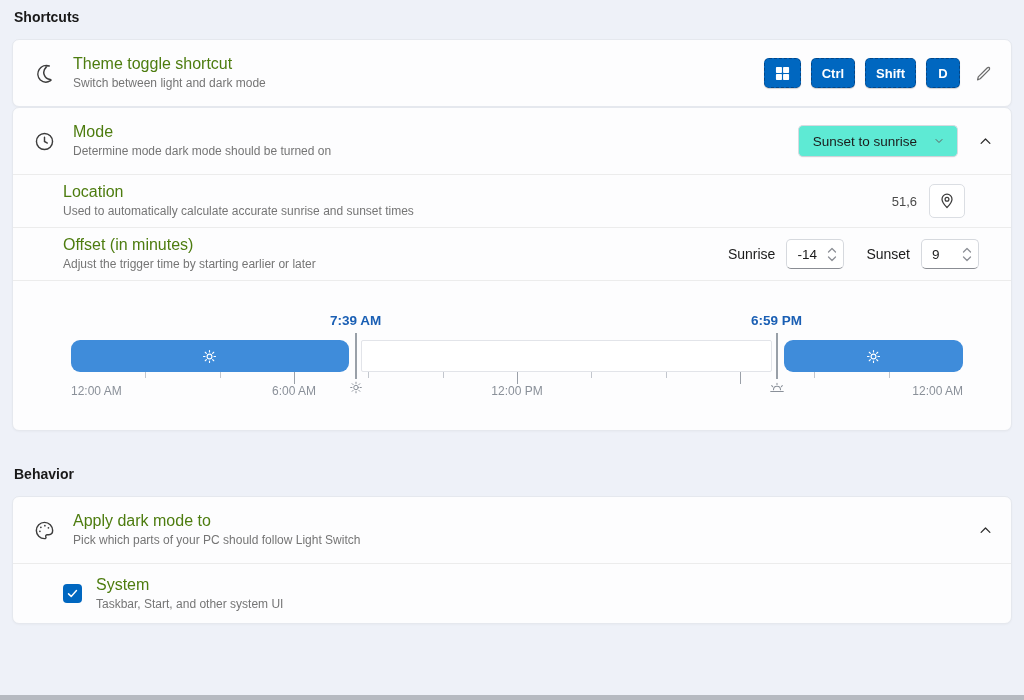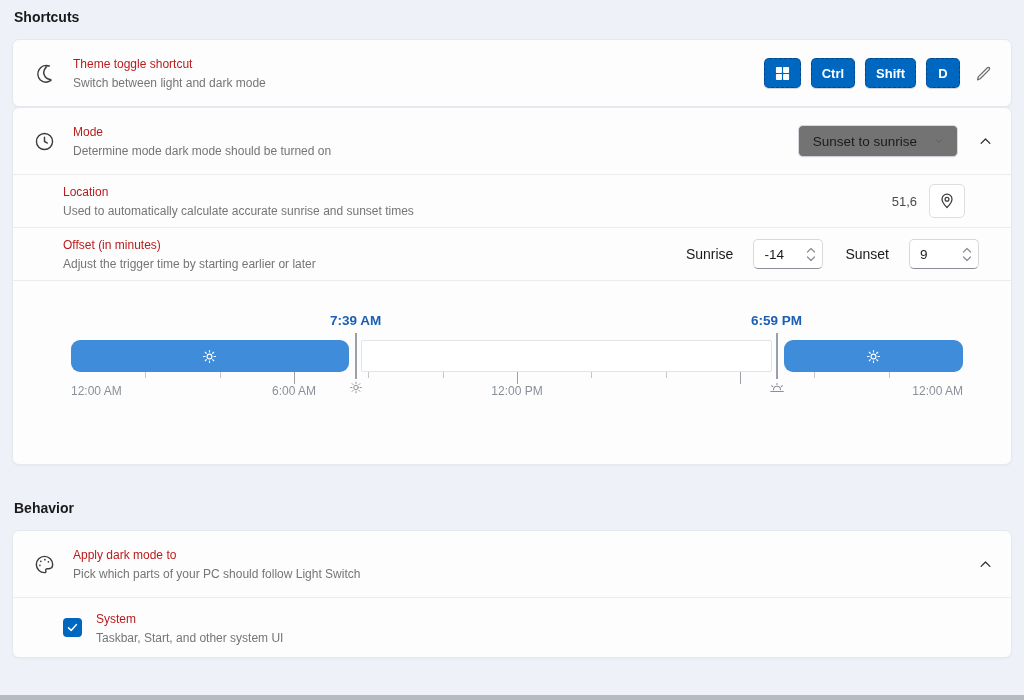--- a/index.html
+++ b/index.html
@@ -23,68 +23,68 @@
     box-shadow:0 1px 2px rgba(0,0,0,0.03);
     overflow:hidden;
   }
   .row { display:flex; align-items:center; padding:0 18px; }
   .row + .row, .tl-wrap { border-top:1px solid #ececec; }
   .row-main { height:66px; }
   .row-sub  { height:53px; padding-left:50px; padding-right:46px; }
   .lead-icon { width:26px; display:flex; align-items:center; justify-content:center; margin-right:16px; flex:none; }
   .lead-icon svg { display:block; }
   .titles { flex:1; min-width:0; }
-  .titles .t { font-size:12px; color:#b91c1c; line-height:18px; }
+  .titles .t { font-size:16px; color:#4d7c0f; line-height:18px; }
   .titles .s { font-size:12px; color:#757575; line-height:16px; margin-top:2px; }
   .controls { display:flex; align-items:center; flex:none; }
 
   
   .keys { display:flex; align-items:center; gap:10px; }
   .key {
     height:30px; min-width:34px; padding:0 10px;
     display:flex; align-items:center; justify-content:center;
     color:#fff; font-size:13px; font-weight:700;
     font-family:"Liberation Sans", sans-serif;
     border:1px dashed rgba(8,42,84,0.55); border-radius:5px;
     box-shadow:0 1px 1px rgba(0,0,0,0.18); cursor:pointer;
   }
   .edit-btn { background:none; border:none; margin-left:14px; cursor:pointer; display:flex; }
 
   
   .combobox {
     height:32px; min-width:150px; padding:0 12px 0 14px;
-    background:#737373; border:1px solid #d7dae0; border-bottom-color:#cfd2d8;
+    background:#5eead4; border:1px solid #d7dae0; border-bottom-color:#cfd2d8;
     border-radius:5px; display:inline-flex; align-items:center; gap:16px;
     font-size:13.5px; color:#1b1b1b; cursor:pointer;
     box-shadow:0 1px 1px rgba(0,0,0,0.03);
   }
   .combobox .cb-label { flex:1; }
   .chev-btn { background:none; border:none; margin-left:20px; display:flex; cursor:pointer; }
 
   
   .loc-value { font-size:13px; color:#4a4a4a; margin-right:12px; }
   .icon-btn {
     width:36px; height:34px; background:#fff;
     border:1px solid #dbdee3; border-radius:5px;
     display:flex; align-items:center; justify-content:center; cursor:pointer;
   }
 
   
   .spin-label { font-size:14px; color:#1b1b1b; }
   .numberbox {
-    width:70px; height:30px; margin-left:20px; background:#fff;
+    width:58px; height:30px; margin-left:11px; background:#fff;
     border:1px solid #d6d9de; border-bottom-color:#8a8d93;
     border-radius:5px; display:flex; align-items:center; cursor:text;
   }
   .numberbox .nb-value { flex:1; padding-left:10px; font-size:13.5px; color:#1b1b1b; }
   .numberbox .nb-spin { padding-right:6px; display:flex; }
   .nb-gap { width:22px; }
 
   
-  .tl-wrap { height:184px; position:relative; }
+  .tl-wrap { height:150px; position:relative; }
   #tl { position:absolute; left:58px; right:48px; top:0; bottom:0; }
   .time-label {
     position:absolute; top:32px; transform:translateX(-50%);
     font-size:13.5px; font-weight:700; white-space:nowrap;
   }
   .v-divider { position:absolute; top:52px; width:2px; height:46px; background:#99a0a8; transform:translateX(-50%); }
   .tl-bar { position:absolute; top:59px; height:32px; border-radius:9px; display:flex; align-items:center; justify-content:center; }
   .tl-track { position:absolute; top:59px; height:32px; background:#fff; border:1px solid #e2e4e9; border-radius:2px; }
   .tick { position:absolute; top:91px; width:1px; height:6px; background:#c2c6cd; }
   .tick.major { height:12px; background:#9aa0a8; }

